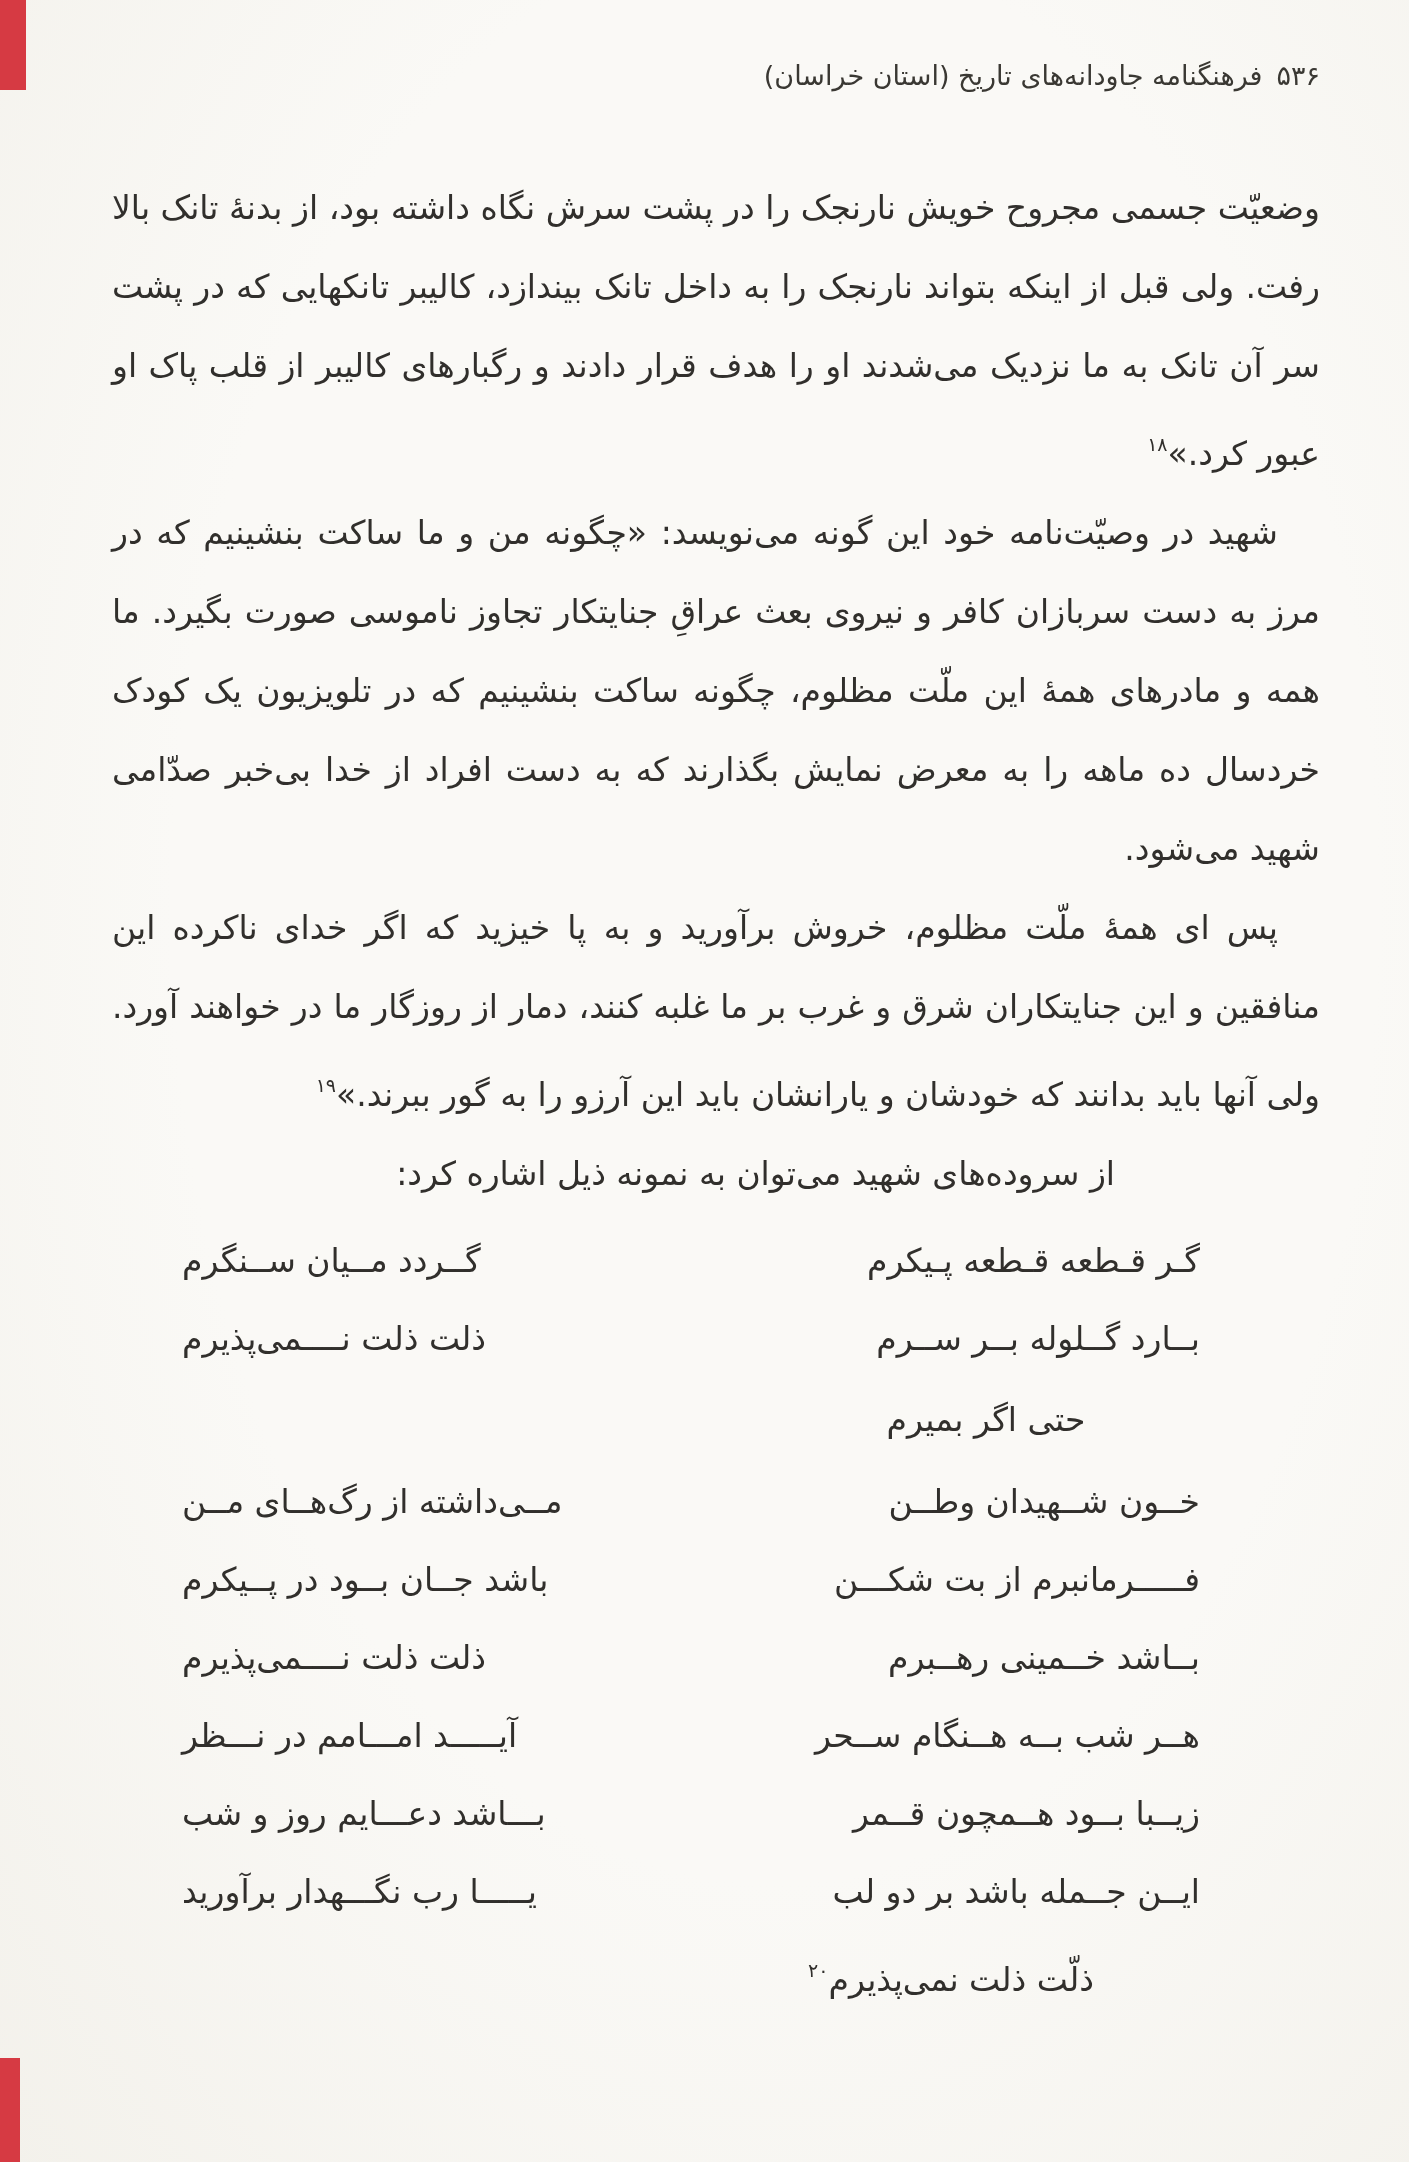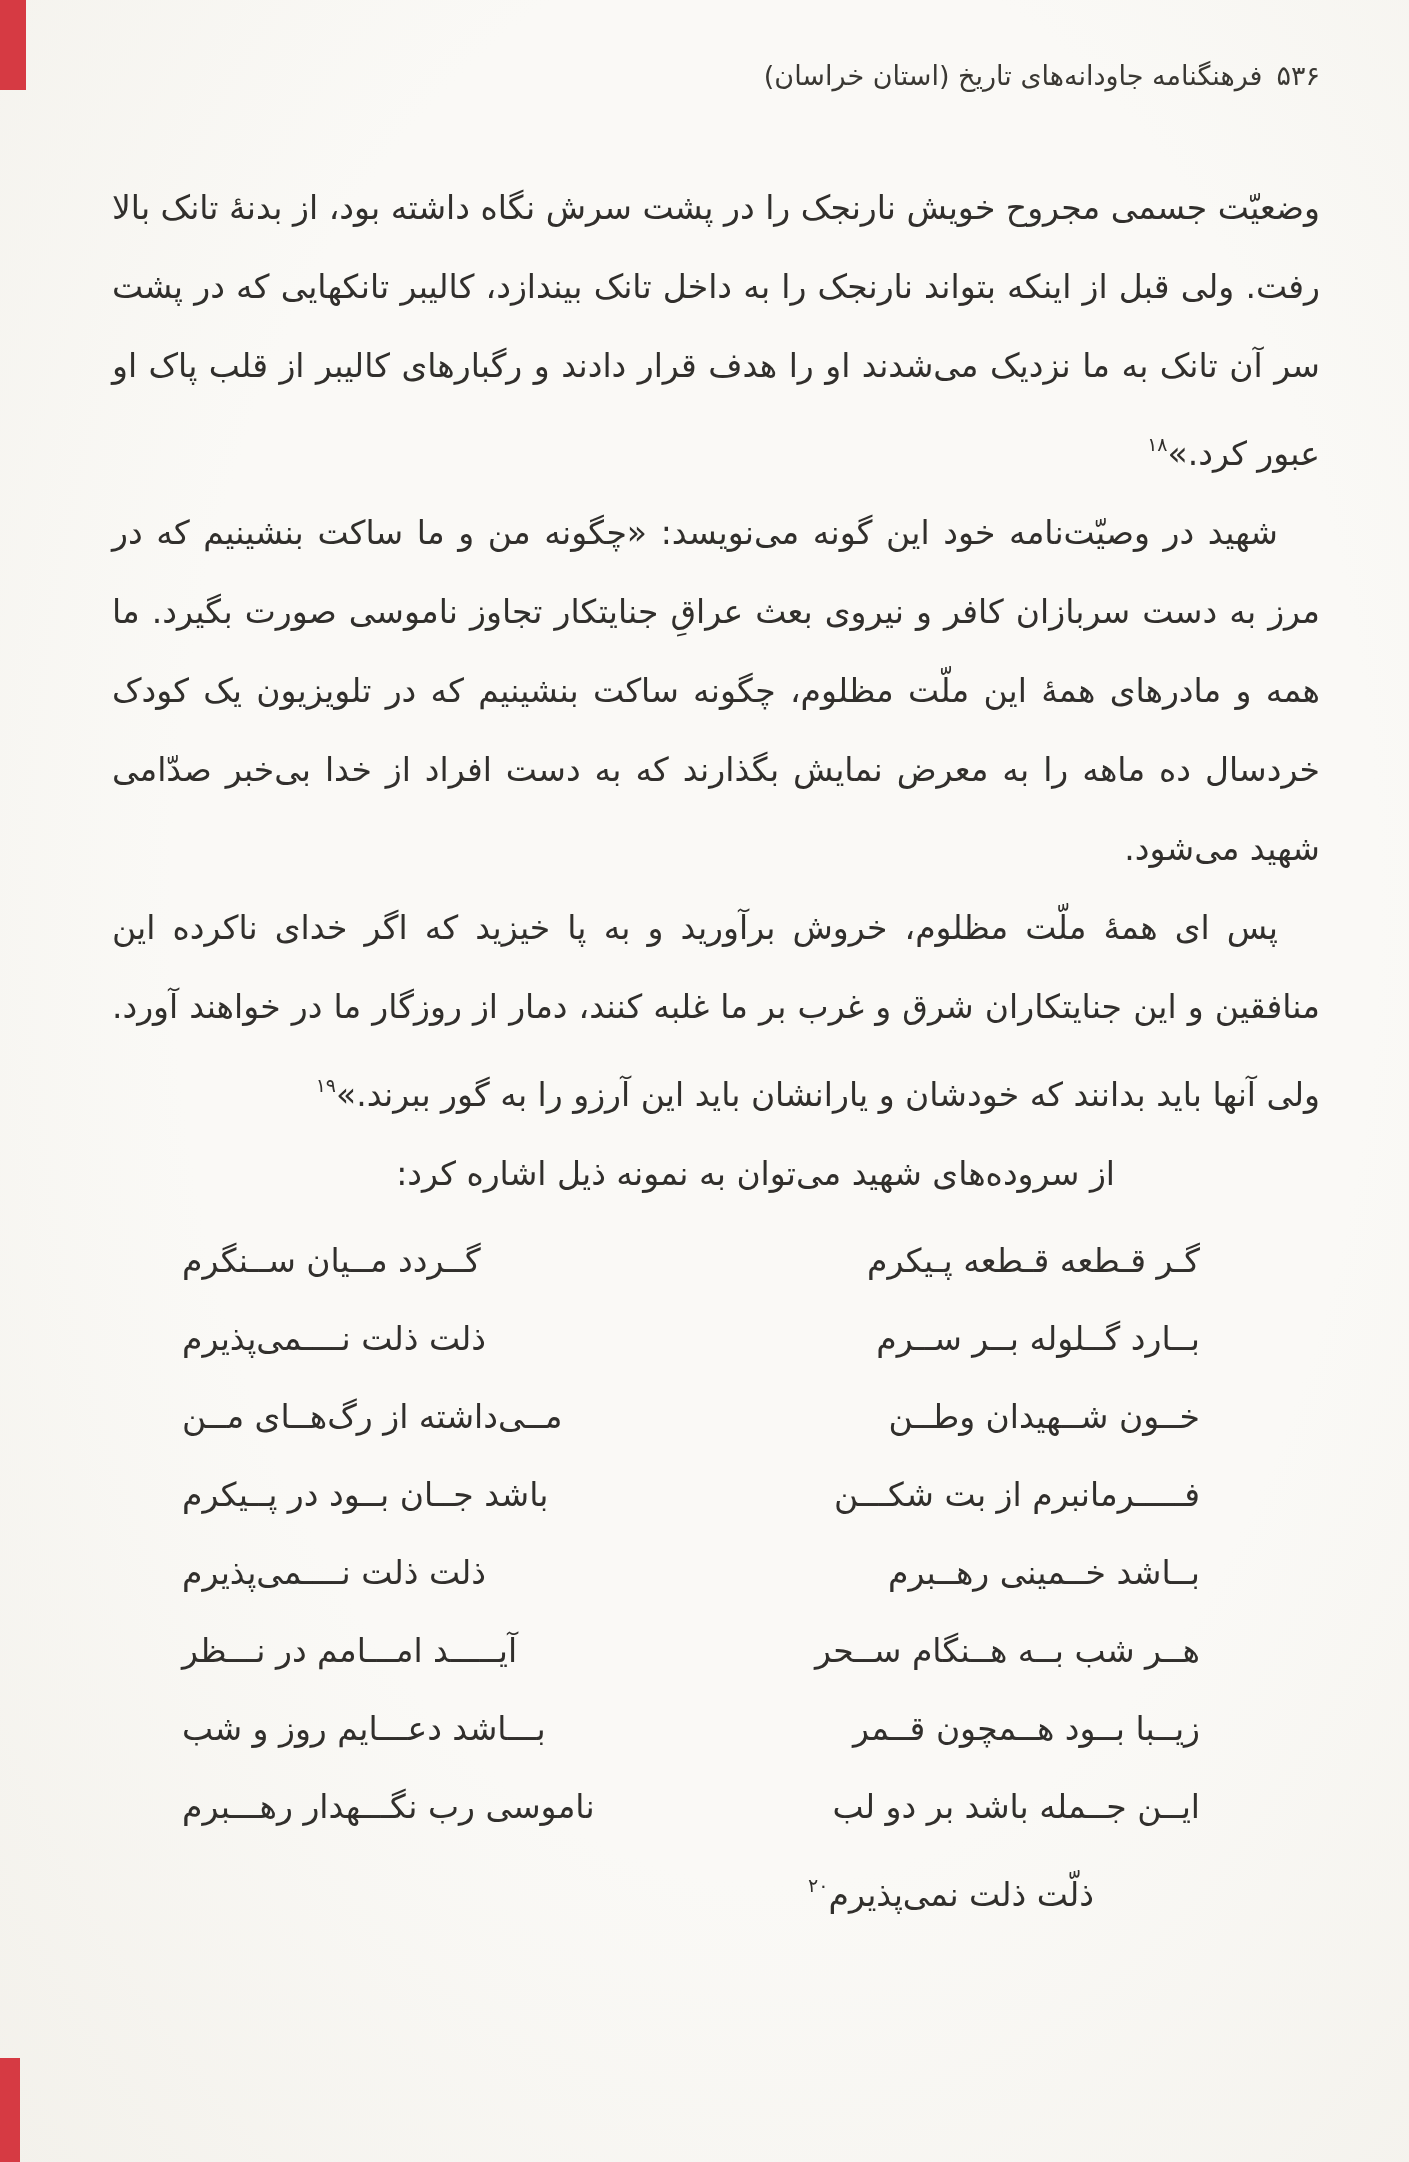--- a/index.html
+++ b/index.html
@@ -98,20 +98,21 @@
 
       <div class="verse-row">
         <span class="hemistich">گـر قـطعه قـطعه پـیکرم</span>
         <span class="hemistich">گــردد مــیان ســنگرم</span>
       </div>
       <div class="verse-row">
         <span class="hemistich">بــارد گــلوله بــر ســرم</span>
         <span class="hemistich">ذلت ذلت نــــمی‌پذیرم</span>
       </div>
 
+      <div class="verse-center">حتی اگر بمیرم</div>
 
       <div class="verse-row">
         <span class="hemistich">خــون شــهیدان وطــن</span>
         <span class="hemistich">مــی‌داشته از رگ‌هــای مــن</span>
       </div>
       <div class="verse-row">
         <span class="hemistich">فـــــرمانبرم از بت شکـــن</span>
         <span class="hemistich">باشد جــان بــود در پــیکرم</span>
       </div>
       <div class="verse-row">
@@ -121,21 +122,21 @@
       <div class="verse-row">
         <span class="hemistich">هــر شب بــه هــنگام ســحر</span>
         <span class="hemistich">آیـــــد امـــامم در نـــظر</span>
       </div>
       <div class="verse-row">
         <span class="hemistich">زیــبا بــود هــمچون قــمر</span>
         <span class="hemistich">بـــاشد دعـــایم روز و شب</span>
       </div>
       <div class="verse-row">
         <span class="hemistich">ایــن جــمله باشد بر دو لب</span>
-        <span class="hemistich">ناموسی رب نگـــهدار رهـــبرم</span>
+        <span class="hemistich">یـــــا رب نگـــهدار برآورید</span>
       </div>
 
       <div class="verse-closing">
         <span>ذلّت ذلت نمی‌پذیرم</span><sup class="fn">۲۰</sup>
       </div>
 
     </div>
   </div>
 </div>
 

